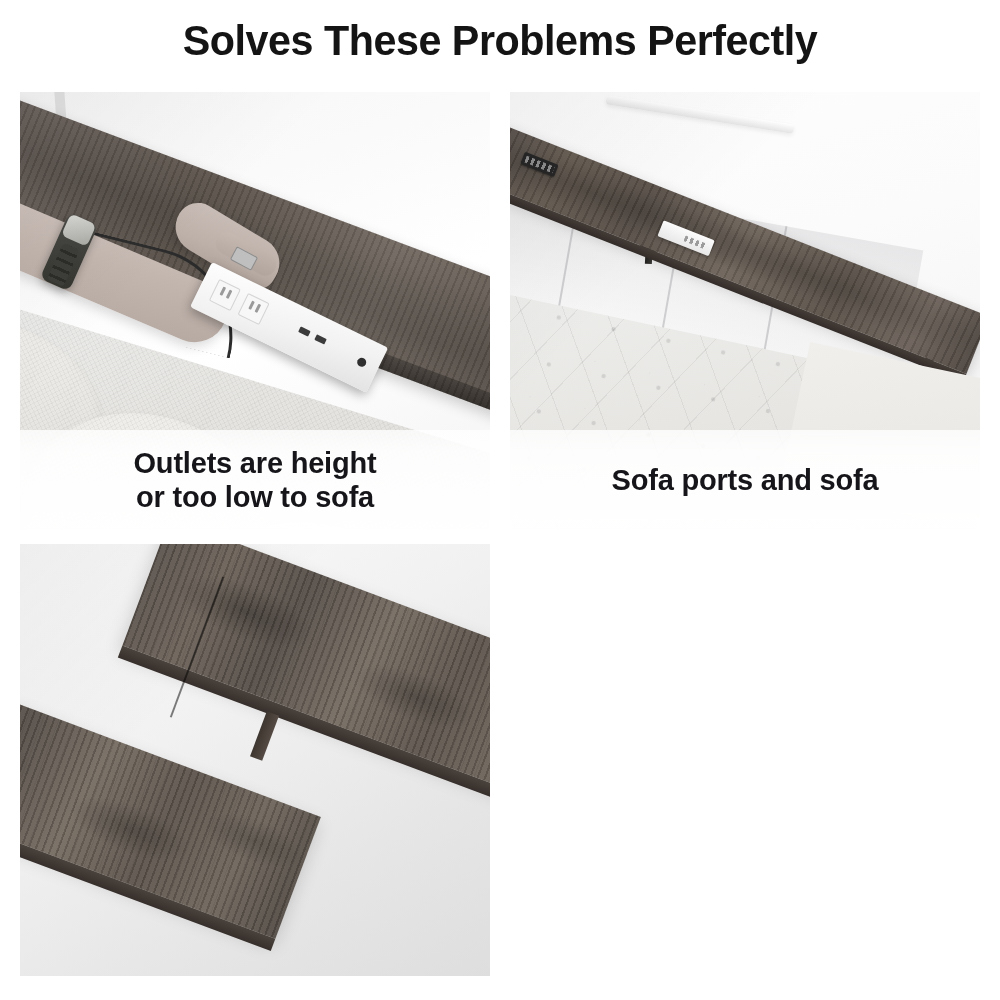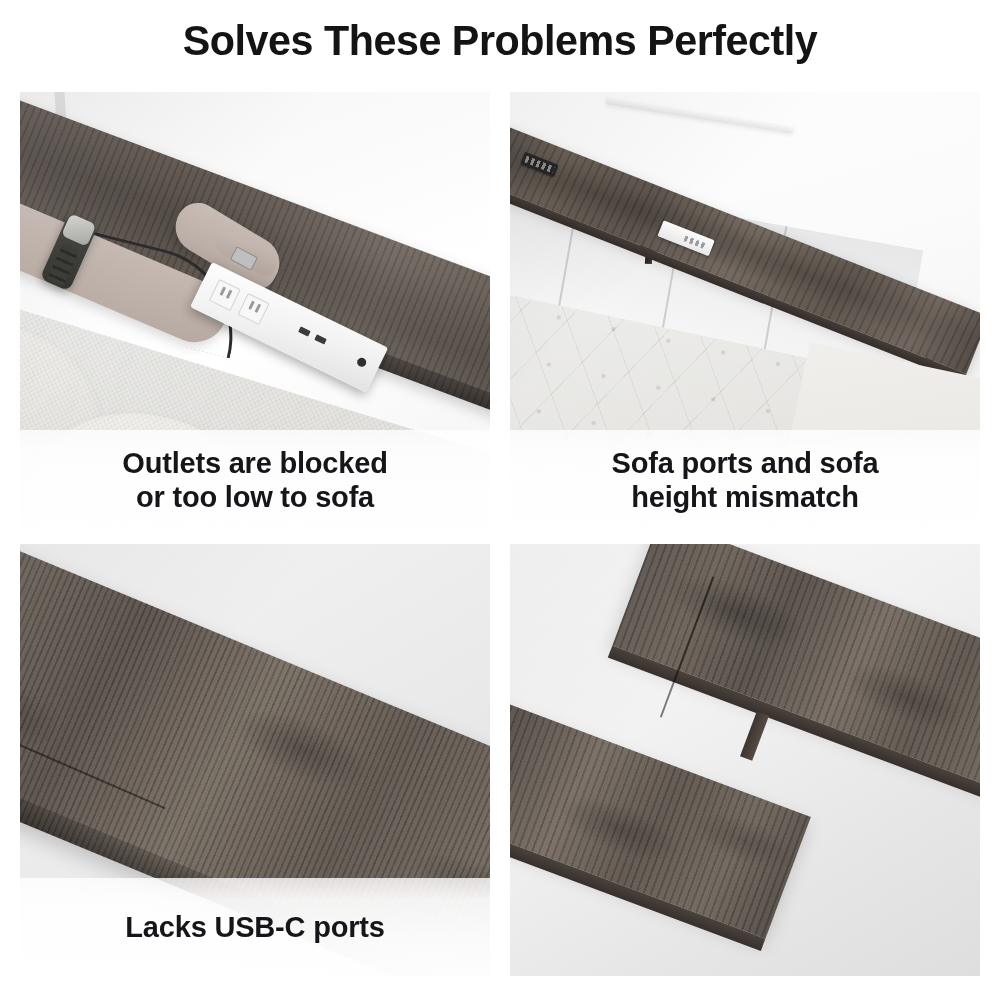--- a/index.html
+++ b/index.html
@@ -478,21 +478,21 @@
           <div class="o o2"></div>
           <div class="u u1"></div>
           <div class="u u2"></div>
           <div class="sc"></div>
         </div>
 
         <div class="shade-tl"></div>
       </div>
 
       <div class="caption tall">
-        <span>Outlets are blocked</span>
+        <span>Outlets are height</span>
         <span>or too low to sofa</span>
       </div>
     </div>
 
     <div class="panel">
       <div class="photo">
         <div class="p2-wall"></div>
         <div class="p2-rail"></div>
 
         <div class="p2-wainscot">
@@ -516,41 +516,23 @@
         <div class="p2-sofa">
           <div class="p2-tuft"></div>
         </div>
         <div class="p2-seat"></div>
 
         <div class="shade-tl"></div>
       </div>
 
       <div class="caption tall">
         <span>Sofa ports and sofa</span>
-        <span>height mismatch</span>
       </div>
     </div>
 
-    <div class="panel">
-      <div class="photo">
-        <div class="p3-bg"></div>
-
-        <div class="p3-plank">
-          <div class="p3-grain"></div>
-          <div class="p3-seam"></div>
-          <div class="p3-plank-edge"></div>
-        </div>
-
-        <div class="shade-tl"></div>
-      </div>
-
-      <div class="caption">
-        <span>Lacks USB-C ports</span>
-      </div>
-    </div>
 
     <div class="panel">
       <div class="photo">
         <div class="p4-bg"></div>
 
         <div class="p4-plank p4-far">
           <div class="p4-grain"></div>
           <div class="p4-edge-front"></div>
         </div>
 

